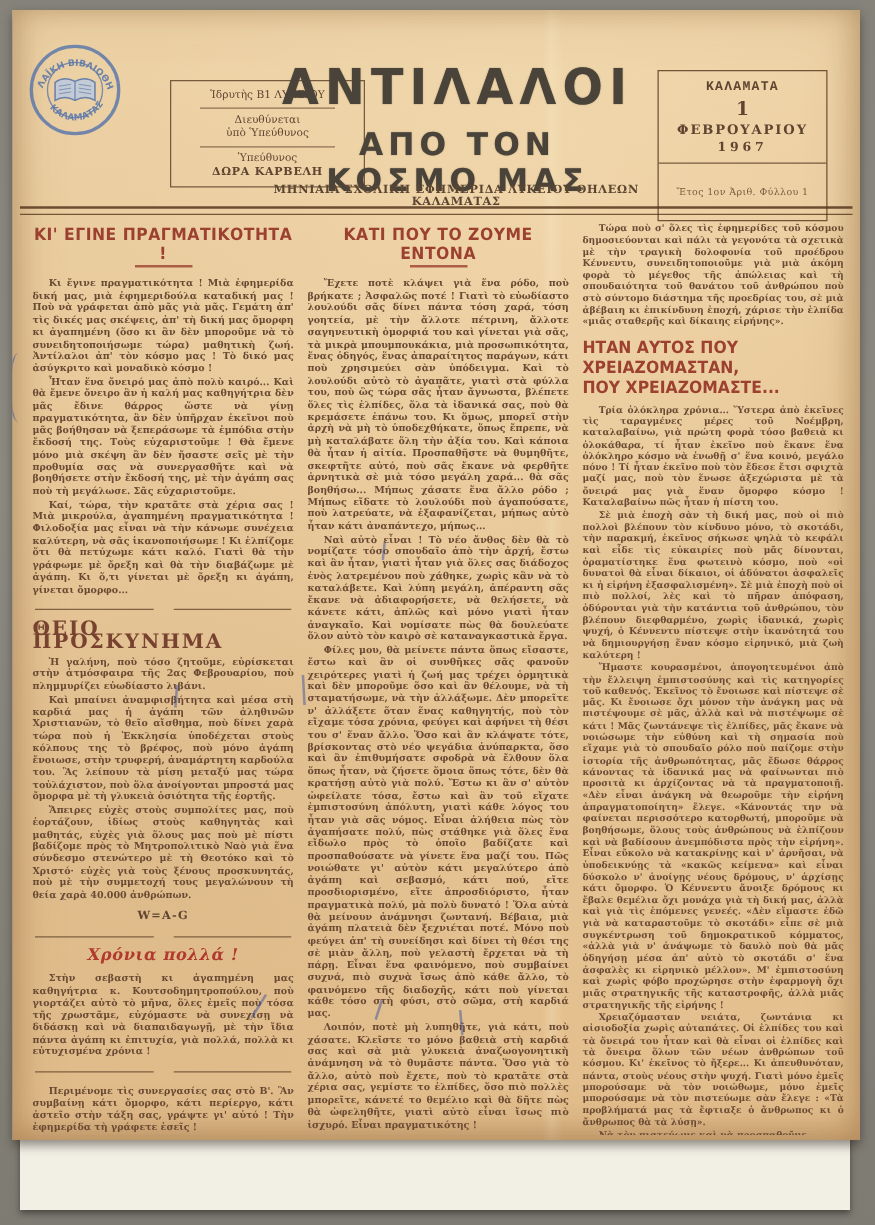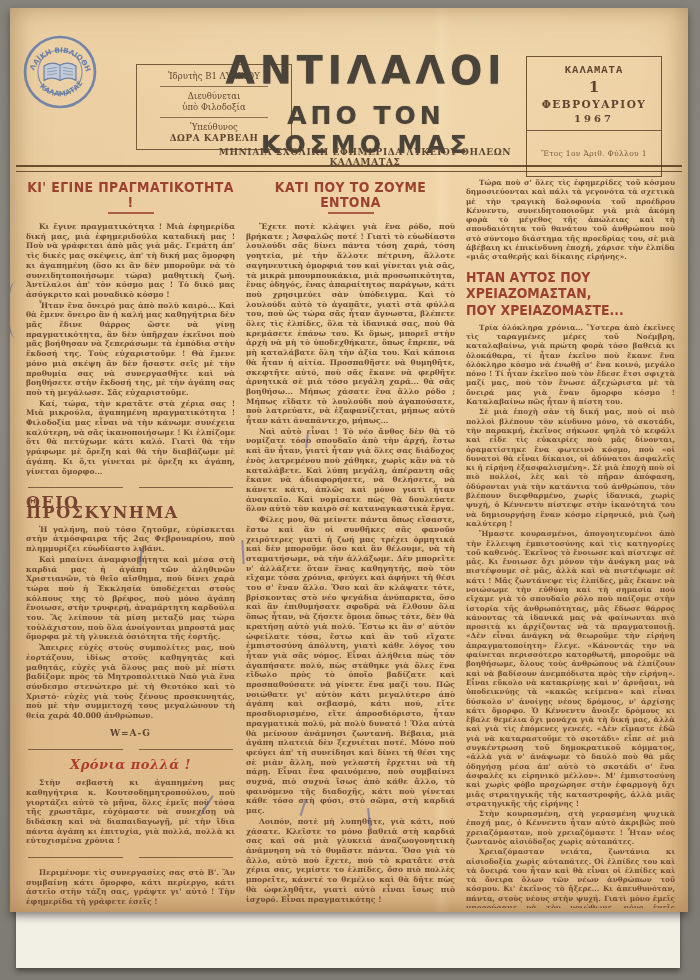--- a/index.html
+++ b/index.html
@@ -106,21 +106,21 @@
           <text font-size="9.5" fill="#4a6dab" font-family="DejaVu Sans, sans-serif" font-weight="bold" opacity="0.9">
             <textPath href="#arcBot" startOffset="16%">ΚΑΛΑΜΑΤΑΣ</textPath>
           </text>
         </svg>
       </div>
 
       <div class="founder-box">
         <div>Ἱδρυτὴς  Β1 ΛΥΚΕΙΟΥ</div>
         <div class="fb-rule"></div>
         <div>Διευθύνεται</div>
-        <div>ὑπὸ Φιλοδοξία</div>
+        <div>ὑπὸ Ὑπεύθυνος</div>
         <div class="fb-rule"></div>
         <div>Ὑπεύθυνος</div>
         <div class="fb-name">ΔΩΡΑ ΚΑΡΒΕΛΗ</div>
       </div>
 
       <div class="titleblock">
         <div class="np-title">ΑΝΤΙΛΑΛΟΙ</div>
         <div class="np-subtitle">ΑΠΟ ΤΟΝ ΚΟΣΜΟ ΜΑΣ</div>
       </div>
 
@@ -184,21 +184,20 @@
 
       <section class="col tight">
         <p class="p">Τώρα ποὺ σ' ὅλες τὶς ἐφημερίδες τοῦ κόσμου δημοσιεύονται καὶ πάλι τὰ γεγονότα τὰ σχετικὰ μὲ τὴν τραγικὴ δολοφονία τοῦ προέδρου Κέννεντυ, συνειδητοποιοῦμε γιὰ μιὰ ἀκόμη φορὰ τὸ μέγεθος τῆς ἀπώλειας καὶ τὴ σπουδαιότητα τοῦ θανάτου τοῦ ἀνθρώπου ποὺ στὸ σύντομο διάστημα τῆς προεδρίας του, σὲ μιὰ ἀβέβαιη κι ἐπικίνδυνη ἐποχή, χάρισε τὴν ἐλπίδα «μιᾶς σταθερῆς καὶ δίκαιης εἰρήνης».</p>
         <div class="kennedy-head">
           <div>ΗΤΑΝ ΑΥΤΟΣ ΠΟΥ ΧΡΕΙΑΖΟΜΑΣΤΑΝ,</div>
           <div>ΠΟΥ ΧΡΕΙΑΖΟΜΑΣΤΕ...</div>
         </div>
         <p class="p">Τρία ὁλόκληρα χρόνια... Ὕστερα ἀπὸ ἐκεῖνες τὶς ταραγμένες μέρες τοῦ Νοέμβρη, καταλαβαίνω, γιὰ πρώτη φορὰ τόσο βαθειὰ κι ὁλοκάθαρα, τί ἦταν ἐκεῖνο ποὺ ἔκανε ἕνα ὁλόκληρο κόσμο νὰ ἑνωθῇ σ' ἕνα κοινό, μεγάλο πόνο ! Τί ἦταν ἐκεῖνο ποὺ τὸν ἔδεσε ἔτσι σφιχτὰ μαζί μας, ποὺ τὸν ἕνωσε ἀξεχώριστα μὲ τὰ ὄνειρά μας γιὰ ἕναν ὄμορφο κόσμο ! Καταλαβαίνω πῶς ἦταν ἡ πίστη του.</p>
         <p class="p">Σὲ μιὰ ἐποχὴ σὰν τὴ δική μας, ποὺ οἱ πιὸ πολλοὶ βλέπουν τὸν κίνδυνο μόνο, τὸ σκοτάδι, τὴν παρακμή, ἐκεῖνος σήκωσε ψηλὰ τὸ κεφάλι καὶ εἶδε τὶς εὐκαιρίες ποὺ μᾶς δίνονται, ὁραματίστηκε ἕνα φωτεινὸ κόσμο, ποὺ «οἱ δυνατοὶ θὰ εἶναι δίκαιοι, οἱ ἀδύνατοι ἀσφαλεῖς κι ἡ εἰρήνη ἐξασφαλισμένη». Σὲ μιὰ ἐποχὴ ποὺ οἱ πιὸ πολλοί, λὲς καὶ τὸ πῆραν ἀπόφαση, ὀδύρονται γιὰ τὴν κατάντια τοῦ ἀνθρώπου, τὸν βλέπουν διεφθαρμένο, χωρὶς ἰδανικά, χωρὶς ψυχή, ὁ Κέννεντυ πίστεψε στὴν ἱκανότητά του νὰ δημιουργήσῃ ἕναν κόσμο εἰρηνικό, μιὰ ζωὴ καλύτερη !</p>
         <p class="p">Ἤμαστε κουρασμένοι, ἀπογοητευμένοι ἀπὸ τὴν ἔλλειψη ἐμπιστοσύνης καὶ τὶς κατηγορίες τοῦ καθενός. Ἐκεῖνος τὸ ἔνοιωσε καὶ πίστεψε σὲ μᾶς. Κι ἔνοιωσε ὄχι μόνον τὴν ἀνάγκη μας νὰ πιστέψουμε σὲ μᾶς, ἀλλὰ καὶ νὰ πιστέψωμε σὲ κάτι ! Μᾶς ζωντάνεψε τὶς ἐλπίδες, μᾶς ἔκανε νὰ νοιώσωμε τὴν εὐθύνη καὶ τὴ σημασία ποὺ εἴχαμε γιὰ τὸ σπουδαῖο ρόλο ποὺ παίζομε στὴν ἱστορία τῆς ἀνθρωπότητας, μᾶς ἔδωσε θάρρος κάνοντας τὰ ἰδανικά μας νὰ φαίνωνται πιὸ προσιτὰ κι ἀρχίζοντας νὰ τὰ πραγματοποιῇ. «Δὲν εἶναι ἀνάγκη νὰ θεωροῦμε τὴν εἰρήνη ἀπραγματοποίητη» ἔλεγε. «Κάνοντάς την νὰ φαίνεται περισσότερο κατορθωτή, μποροῦμε νὰ βοηθήσωμε, ὅλους τοὺς ἀνθρώπους νὰ ἐλπίζουν καὶ νὰ βαδίσουν ἀνεμπόδιστα πρὸς τὴν εἰρήνη». Εἶναι εὔκολο νὰ κατακρίνῃς καὶ ν' ἀρνῆσαι, νὰ ὑποδεικνύῃς τὰ «κακῶς κείμενα» καὶ εἶναι δύσκολο ν' ἀνοίγῃς νέους δρόμους, ν' ἀρχίσῃς κάτι ὄμορφο. Ὁ Κέννεντυ ἄνοιξε δρόμους κι ἔβαλε θεμέλια ὄχι μονάχα γιὰ τὴ δική μας, ἀλλὰ καὶ γιὰ τὶς ἑπόμενες γενεές. «Δὲν εἴμαστε ἐδῶ γιὰ νὰ καταραστοῦμε τὸ σκοτάδι» εἶπε σὲ μιὰ συγκέντρωση τοῦ δημοκρατικοῦ κόμματος, «ἀλλὰ γιὰ ν' ἀνάψωμε τὸ δαυλὸ ποὺ θὰ μᾶς ὁδηγήσῃ μέσα ἀπ' αὐτὸ τὸ σκοτάδι σ' ἕνα ἀσφαλὲς κι εἰρηνικὸ μέλλον». Μ' ἐμπιστοσύνη καὶ χωρὶς φόβο προχώρησε στὴν ἐφαρμογὴ ὄχι μιᾶς στρατηγικῆς τῆς καταστροφῆς, ἀλλὰ μιᾶς στρατηγικῆς τῆς εἰρήνης !</p>
-        <p class="p">Στὴν κουρασμένη, στὴ γερασμένη ψυχικὰ ἐποχή μας, ὁ Κέννεντυ ἦταν αὐτὸ ἀκριβῶς ποὺ χρειαζόμασταν, ποὺ χρειαζόμαστε ! Ἦταν νέος ζωντανὸς αἰσιόδοξος χωρὶς αὐταπάτες.</p>
         <p class="p">Χρειαζόμασταν νειάτα, ζωντάνια κι αἰσιοδοξία χωρὶς αὐταπάτες. Οἱ ἐλπίδες του καὶ τὰ ὄνειρά του ἦταν καὶ θὰ εἶναι οἱ ἐλπίδες καὶ τὰ ὄνειρα ὅλων τῶν νέων ἀνθρώπων τοῦ κόσμου. Κι' ἐκεῖνος τὸ ἤξερε... Κι ἀπευθυνόταν, πάντα, στοὺς νέους στὴν ψυχή. Γιατὶ μόνο ἐμεῖς μπορούσαμε νὰ τὸν νοιώθωμε, μόνο ἐμεῖς μπορούσαμε νὰ τὸν πιστεύωμε σὰν ἔλεγε : «Τὰ προβλήματά μας τὰ ἔφτιαξε ὁ ἄνθρωπος κι ὁ ἄνθρωπος θὰ τὰ λύσῃ».</p>
         <p class="p">Νὰ τὸν πιστεύωμε καὶ νὰ προσπαθοῦμε...</p>
         <div class="sig-right">Δώρα</div>
       </section>
     </main>
 
     <div class="pen pen-curve"></div>
     <div class="pen pen-v" style="left:130px;top:540px;height:18px;transform:rotate(4deg);"></div>
     <div class="pen pen-v" style="left:232px;top:532px;height:24px;transform:rotate(-3deg);"></div>
     <div class="pen pen-v" style="left:296px;top:426px;height:14px;transform:rotate(6deg);"></div>

